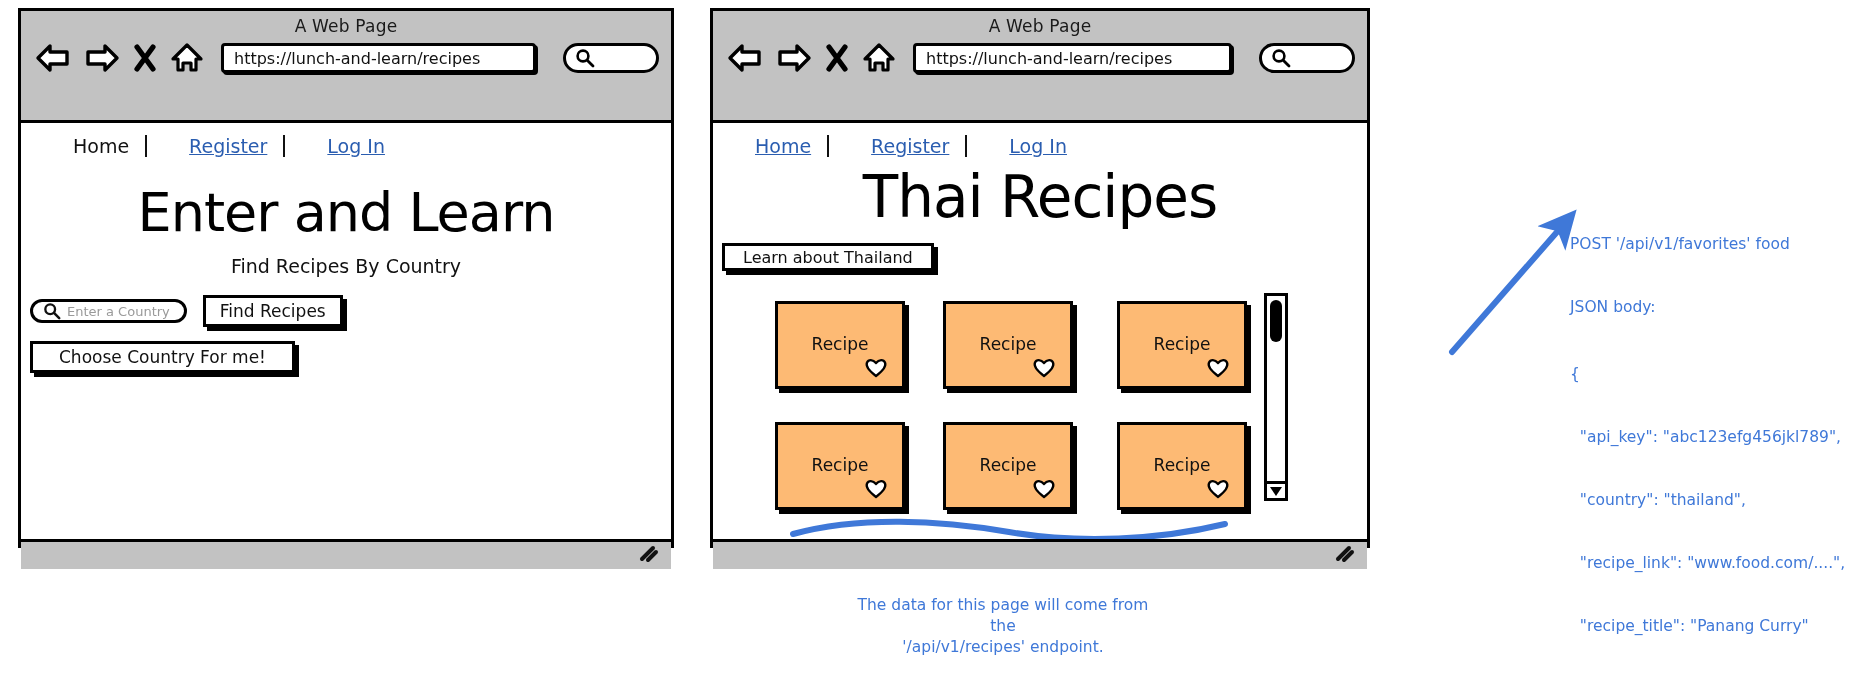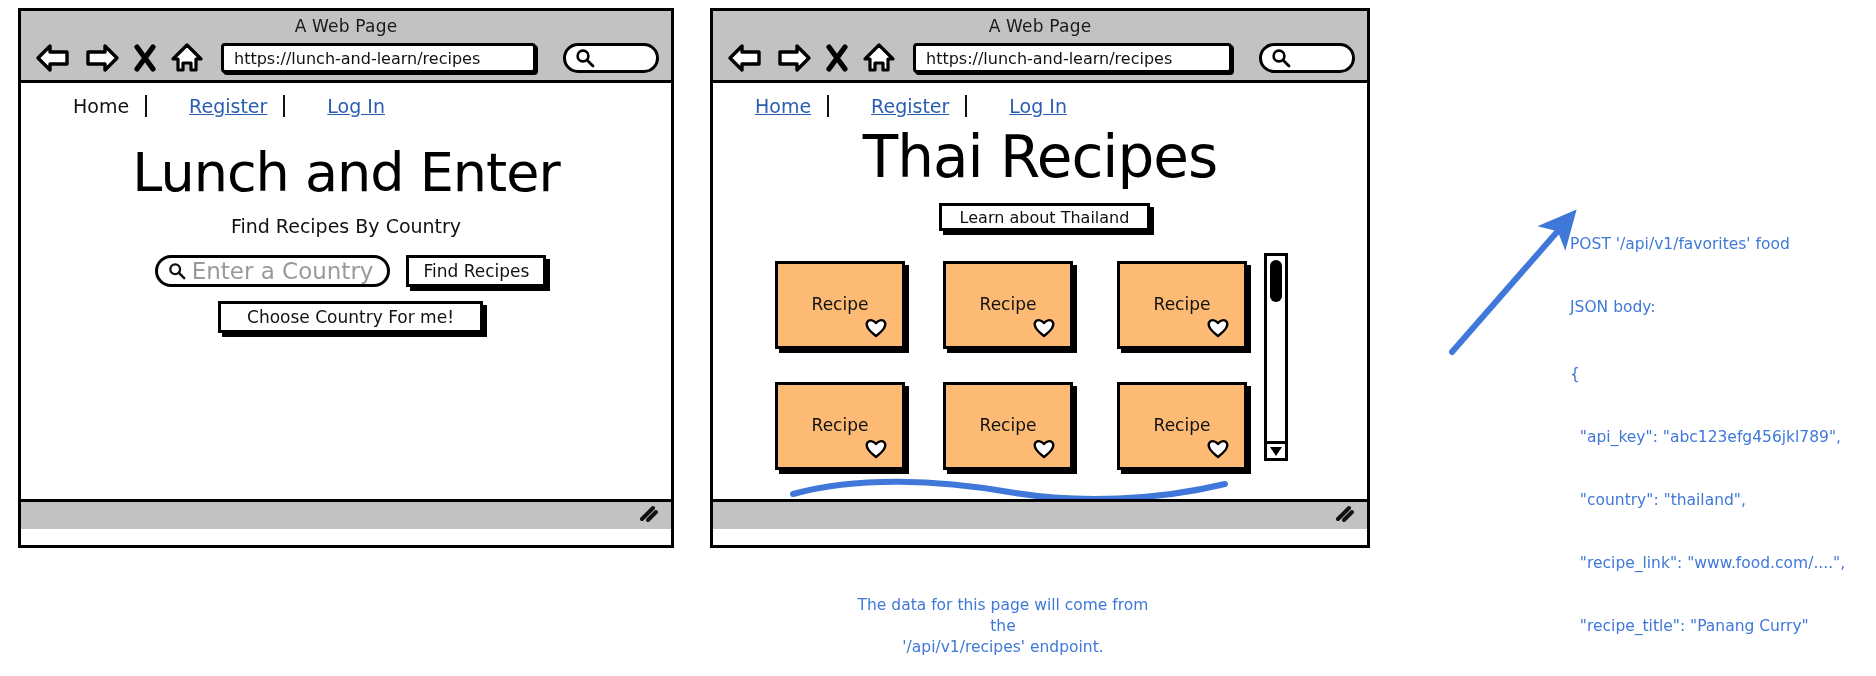--- a/index.html
+++ b/index.html
@@ -12,21 +12,21 @@
   .stage { position: relative; width: 1876px; height: 676px; }
 
   
   .window {
     position: absolute;
     background: #fff;
     border: 3px solid #000;
   }
   .titlebar {
     position: relative;
-    height: 72px;
+    height: 112px;
     background: #c2c2c2;
     border-bottom: 3px solid #000;
   }
   .win-title {
     position: absolute; top: 5px; left: 0; right: 0;
     text-align: center;
     font-size: 17px; color: #1a1a1a;
     letter-spacing: .2px;
   }
   .navrow {
@@ -95,32 +95,32 @@
   }
   .sub {
     position: absolute; width: 100%;
     text-align: center;
     font-size: 19px; color: #111;
   }
 
   
   .ctl-row {
     position: absolute;
-    display: flex; align-items: center; justify-content: center;
+    display: flex; align-items: center; 
     width: 100%;
     padding-left: 9px;
   }
   .searchfield {
-    height: 32px;
+    height: 24px;
     border: 3px solid #000;
     border-radius: 18px;
     background: #fff;
     display: flex; align-items: center;
     padding: 0 14px 0 10px;
-    font-size: 23px;
+    font-size: 13px;
     color: #9a9a9a;
     gap: 6px;
   }
   .btn {
     border: 3px solid #000;
     background: #fff;
     box-shadow: 4px 4px 0 #000;
     font-size: 17px;
     color: #111;
     display: flex; align-items: center; justify-content: center;
@@ -217,21 +217,21 @@
     <div class="pagebody" style="height:446px;">
 
       <div class="navlinks" style="left:24px; top:12px;">
         <span class="item">Home</span>
         <span class="sep"></span>
         <span class="item link">Register</span>
         <span class="sep"></span>
         <span class="item link">Log In</span>
       </div>
 
-      <div class="h1" style="top:58px;">Lunch and Enter</div>
+      <div class="h1" style="top:58px;">Enter and Learn</div>
 
       <div class="sub" style="top:132px;">Find Recipes By Country</div>
 
       <div class="ctl-row" style="top:172px; gap:16px;">
         <div class="searchfield">
           <svg width="18" height="18" viewBox="0 0 20 20">
             <circle cx="8" cy="8" r="5.4" fill="none" stroke="#111" stroke-width="2.6"></circle>
             <path d="M12.2 12.2 L18 18" stroke="#111" stroke-width="2.8" stroke-linecap="round"></path>
           </svg>
           <span>Enter a Country</span>

